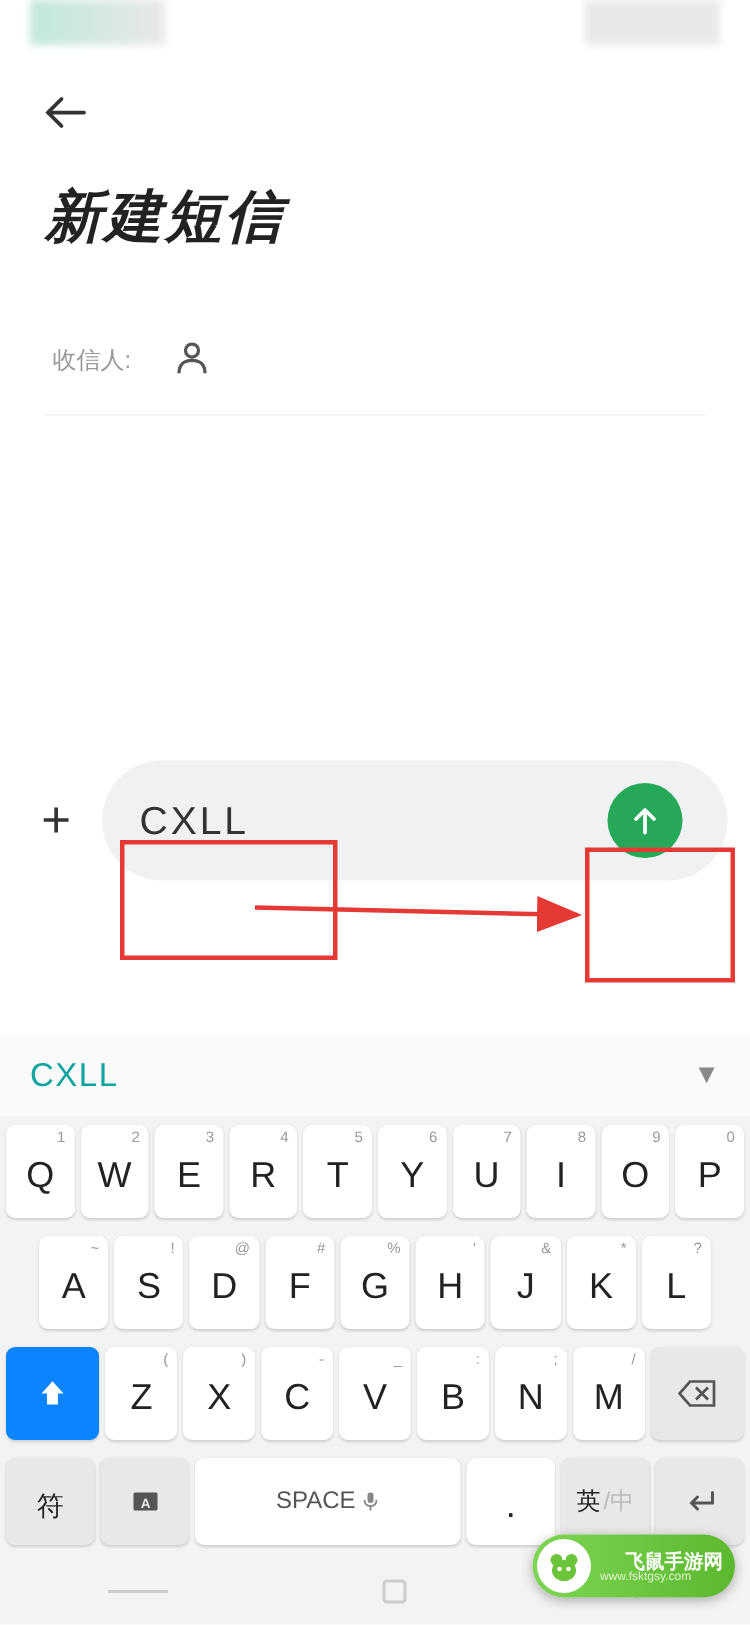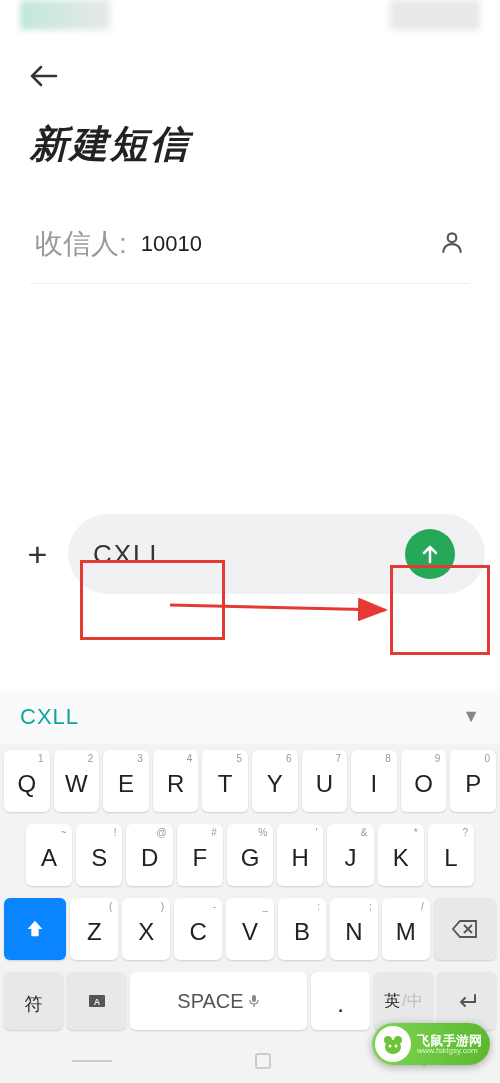--- a/index.html
+++ b/index.html
@@ -49,22 +49,22 @@
     }
     .recipient-row {
       margin: 0 30px;
       padding: 25px 5px 20px;
       border-bottom: 1px solid #eee;
       display: flex;
       align-items: center;
     }
     .recipient-label {
       color: #999;
-      font-size: 28px;
-      margin-right: 14px;
+      font-size: 16px;
+      margin-right: 28px;
     }
     .recipient-value {
       color: #222;
       font-size: 22px;
       flex: 1;
     }
     .contact-icon {
       color: #555;
       cursor: pointer;
     }
@@ -275,30 +275,31 @@
     }
     .watermark-text {
       display: flex;
       flex-direction: column;
       line-height: 1;
     }
     .watermark-title {
       font-size: 13px;
       font-weight: bold;
       color: #fff;
+      margin-left: 17px;
     }
     .watermark-url {
       font-size: 8px;
       color: #e0f5d0;
     }
     .space-label {
       display: flex;
       align-items: center;
       gap: 4px;
-      font-size: 20px;
+      font-size: 16px;
       color: #555;
     }
   </style>
 </head>
 <body>
 
 <div class="status-bar">
   <div class="status-left"></div>
   <div class="status-right"></div>
 </div>
@@ -310,21 +311,20 @@
     </svg>
   </span>
 </div>
 
 <div class="title-row">
   <h1 class="title">新建短信</h1>
 </div>
 
 <div class="recipient-row">
   <span class="recipient-label">收信人:</span>
-  <span class="recipient-value">10010</span>
   <span class="contact-icon">
     <svg width="26" height="26" viewBox="0 0 24 24">
       <circle cx="12" cy="8" r="4" stroke="#555" stroke-width="2" fill="none"></circle>
       <path d="M4 22 C4 16 8 14 12 14 C16 14 20 16 20 22" stroke="#555" stroke-width="2" fill="none"></path>
     </svg>
   </span>
 </div>
 
 <div class="message-area"></div>
 

